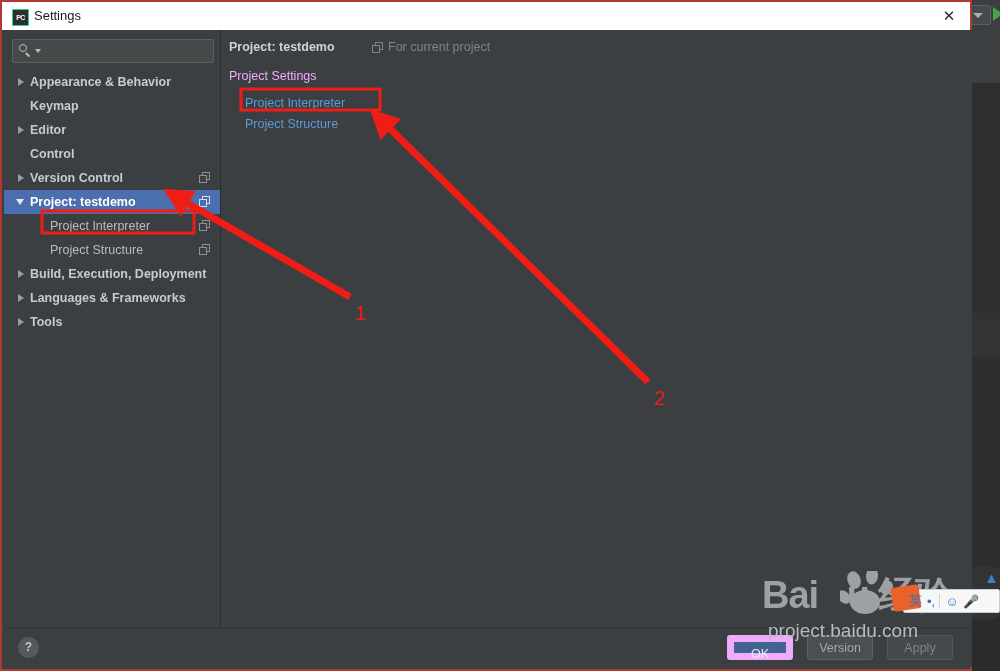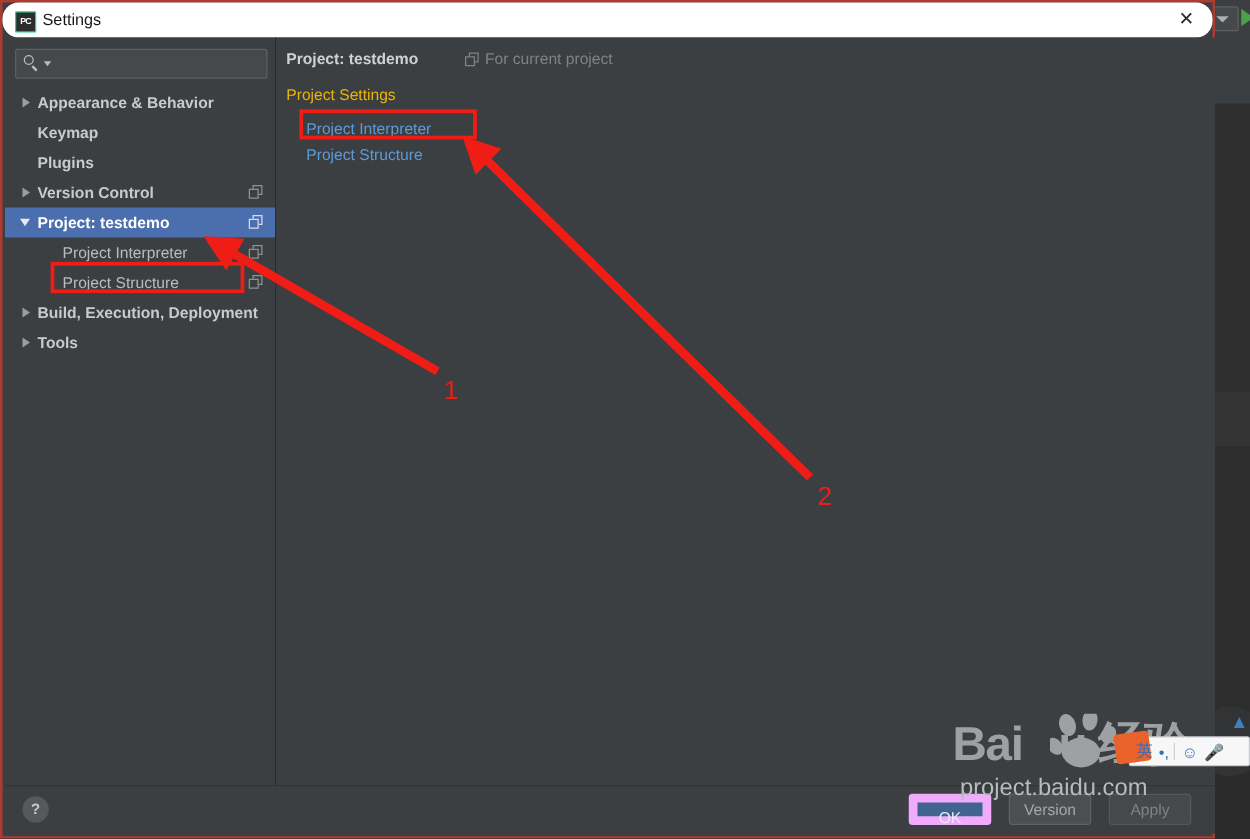--- a/index.html
+++ b/index.html
@@ -72,21 +72,20 @@
   .dialog {
     position: absolute; left: 0; top: 0;
     width: 972px; height: 671px;
     box-sizing: border-box;
     border: 2px solid #b03a32;
     background: #3c3f41;
   }
   .titlebar {
     position: absolute; left: 0; top: 0; right: 0; height: 28px;
     background: #ffffff;
-    border-radius: 13px;
   }
   .app-icon {
     position: absolute; left: 10px; top: 7px;
     width: 15px; height: 15px;
     background: #2d2d2d;
     border: 1px solid #21d789;
     border-radius: 1px;
     color: #ffffff;
     font-size: 7px; font-weight: bold;
     font-family: "Liberation Sans", sans-serif;
@@ -207,21 +206,21 @@
   .fc-icon i {
     position: absolute; display: block; box-sizing: border-box;
     border: 1.2px solid #7e8385;
   }
   .fc-icon i.back { left: 3px; top: 0; width: 8px; height: 8px; }
   .fc-icon i.front { left: 0; top: 3px; width: 8px; height: 8px; background: #3c3f41; }
   .fc-text { position: absolute; left: 167px; top: 10px; color: #7e8385; font-size: 12.5px; }
 
   .section-label {
     position: absolute; left: 8px; top: 39px;
-    color: #eab308; font-size: 12.5px;
+    color: #f0abfc; font-size: 12.5px;
   }
   .link {
     position: absolute; left: 24px;
     color: #5a9bd8; font-size: 12.5px;
     text-decoration: none;
   }
   .link.l1 { top: 66px; }
   .link.l2 { top: 87px; }
 
   
@@ -350,22 +349,26 @@
       <div class="tree" id="settings-tree">
           <div class="tree-row bold">
             <span class="tw closed"></span>
             <span class="tree-label">Appearance &amp; Behavior</span>
           </div>
           <div class="tree-row bold">
             <span class="tw "></span>
             <span class="tree-label">Keymap</span>
           </div>
           <div class="tree-row bold">
+            <span class="tw closed"></span>
+            <span class="tree-label">Editor</span>
+          </div>
+          <div class="tree-row bold">
             <span class="tw "></span>
-            <span class="tree-label">Plugins</span>
+            <span class="tree-label">Control</span>
           </div>
           <div class="tree-row bold">
             <span class="tw closed"></span>
             <span class="tree-label">Version Control</span>
             <span class="copy-icon">
               <i class="back"></i>
               <i class="front"></i>
             </span>
           </div>
           <div class="tree-row bold selected">
@@ -388,20 +391,24 @@
             <span class="child-pad"></span>
             <span class="tree-label">Project Structure</span>
             <span class="copy-icon">
               <i class="back"></i>
               <i class="front"></i>
             </span>
           </div>
           <div class="tree-row bold">
             <span class="tw closed"></span>
             <span class="tree-label">Build, Execution, Deployment</span>
+          </div>
+          <div class="tree-row bold">
+            <span class="tw closed"></span>
+            <span class="tree-label">Languages &amp; Frameworks</span>
           </div>
           <div class="tree-row bold">
             <span class="tw closed"></span>
             <span class="tree-label">Tools</span>
           </div>
         </div>
     </div>
 
     <div class="content">
       <div class="content-title">Project: testdemo</div>

